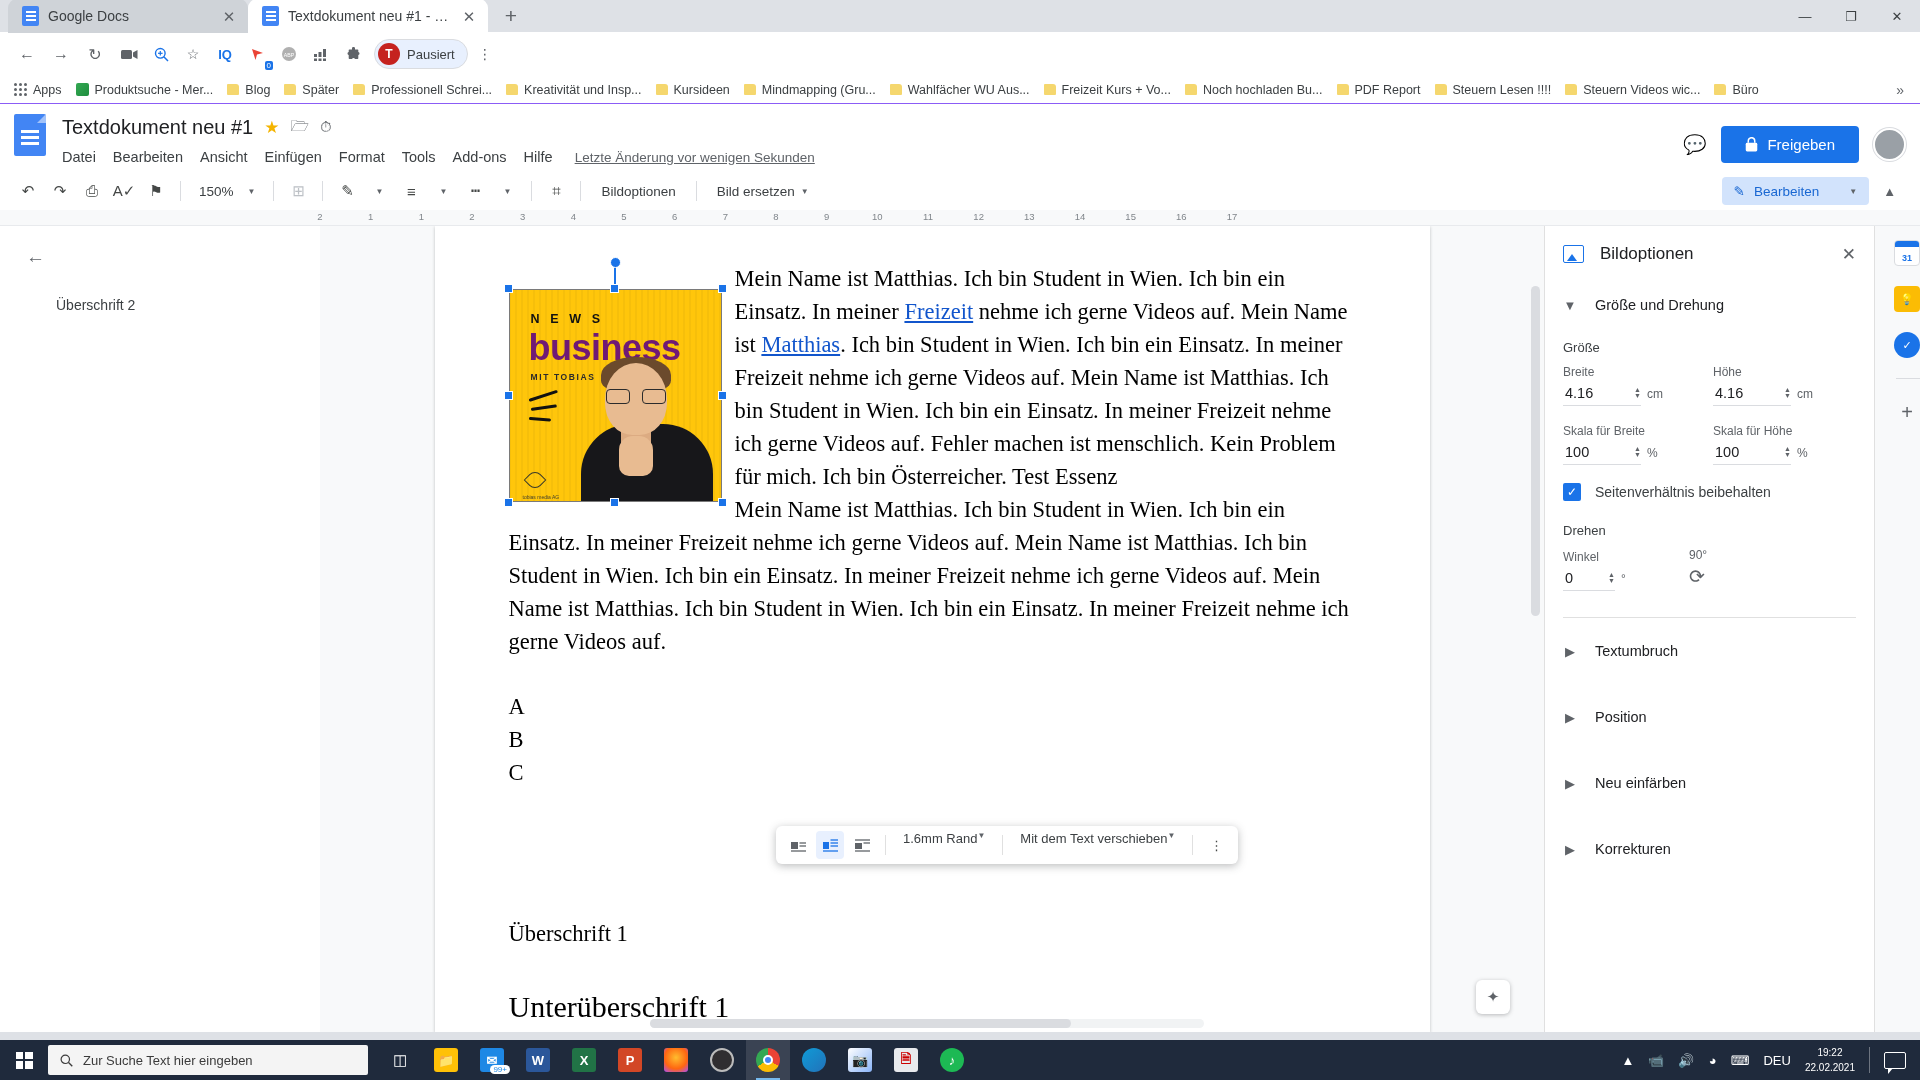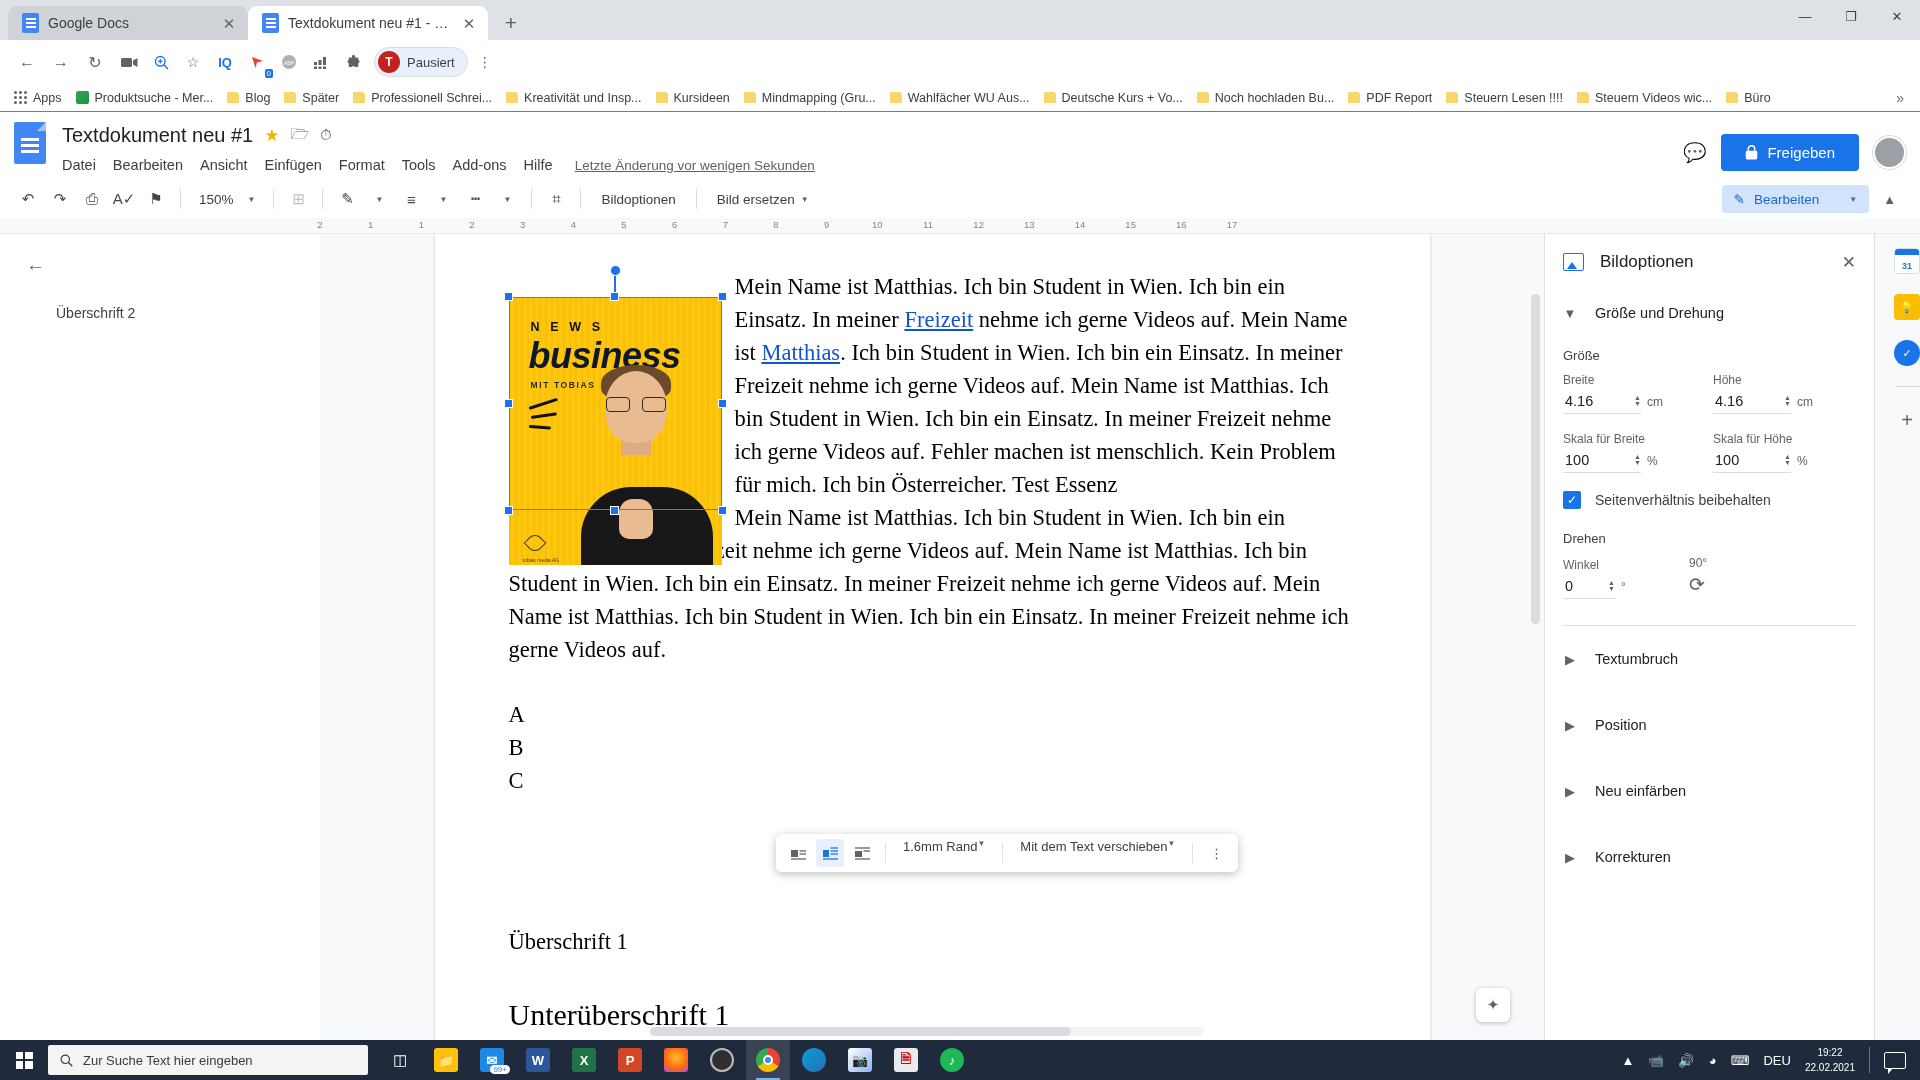--- a/index.html
+++ b/index.html
@@ -8,22 +8,22 @@
     overflow: hidden;
     font-family: "Liberation Sans", sans-serif;
     background: #fff;
   }
 
   
   .chrome { width: 1920px; height: 1040px; background: #dee1e6; position: relative; }
 
   
   .tabstrip {
-    height: 40px; background: #dee1e6;
-    display: flex; align-items: flex-end; padding-left: 8px; position: relative;
+    height: 32px; background: #dee1e6;
+    display: flex; align-items: center; padding-left: 8px; position: relative;
   }
   .tab {
     height: 34px; width: 240px;
     display: flex; align-items: center; gap: 9px;
     padding: 0 10px 0 14px;
     border-radius: 9px 9px 0 0;
     font-size: 14px; color: #3c4043;
     position: relative;
   }
   .tab.inactive { background: #cfd3d8; color: #3c4043; }
@@ -211,33 +211,33 @@
   }
   .doc-text a { color: #1155cc; text-decoration: underline; }
 
   
   .float-img {
     float: left; width: 213px; height: 213px;
     margin: 27px 13px 6px 0;
     position: relative;
   }
   .img-thumb {
-    width: 213px; height: 268px; background: #ffc60b; position: relative; overflow: hidden;
+    width: 213px; height: 213px; background: #ffc60b; position: relative; overflow: hidden;
   }
   .img-thumb .vstripes {
     position: absolute; inset: 0;
     background: repeating-linear-gradient(90deg, rgba(0,0,0,0.035) 0 2px, transparent 2px 6px);
   }
   .img-news {
     position: absolute; left: 22px; top: 23px; font-size: 12.5px; letter-spacing: 3.6px;
     font-weight: 700; color: #121212;
   }
   .img-business {
     position: absolute; left: 20px; top: 38px; font-size: 36px; font-weight: 800;
-    color: #0f172a; letter-spacing: -0.5px; font-style: italic;
+    color: #701a75; letter-spacing: -0.5px;
   }
   .img-mit {
     position: absolute; left: 22px; top: 83px; font-size: 8.5px; letter-spacing: 1.6px;
     font-weight: 700; color: #2b2b2b;
   }
   .img-dashes {
     position: absolute; left: 20px; top: 110px; width: 46px; height: 34px;
   }
   .img-dashes i { display:block; height: 3px; background:#111; border-radius:2px; margin-bottom:6px; transform-origin: left;}
   .img-dashes i:nth-child(1){ width: 30px; transform: rotate(-18deg); }
@@ -543,21 +543,21 @@
     <div class="bm">
         <span class="bm-folder"></span>
         <span>Mindmapping  (Gru...</span>
       </div>
     <div class="bm">
         <span class="bm-folder"></span>
         <span>Wahlfächer WU Aus...</span>
       </div>
     <div class="bm">
         <span class="bm-folder"></span>
-        <span>Deutsche Kurs + Vo...</span>
+        <span>Freizeit Kurs + Vo...</span>
       </div>
     <div class="bm">
         <span class="bm-folder"></span>
         <span>Noch hochladen Bu...</span>
       </div>
     <div class="bm">
         <span class="bm-folder"></span>
         <span>PDF Report</span>
       </div>
     <div class="bm">

